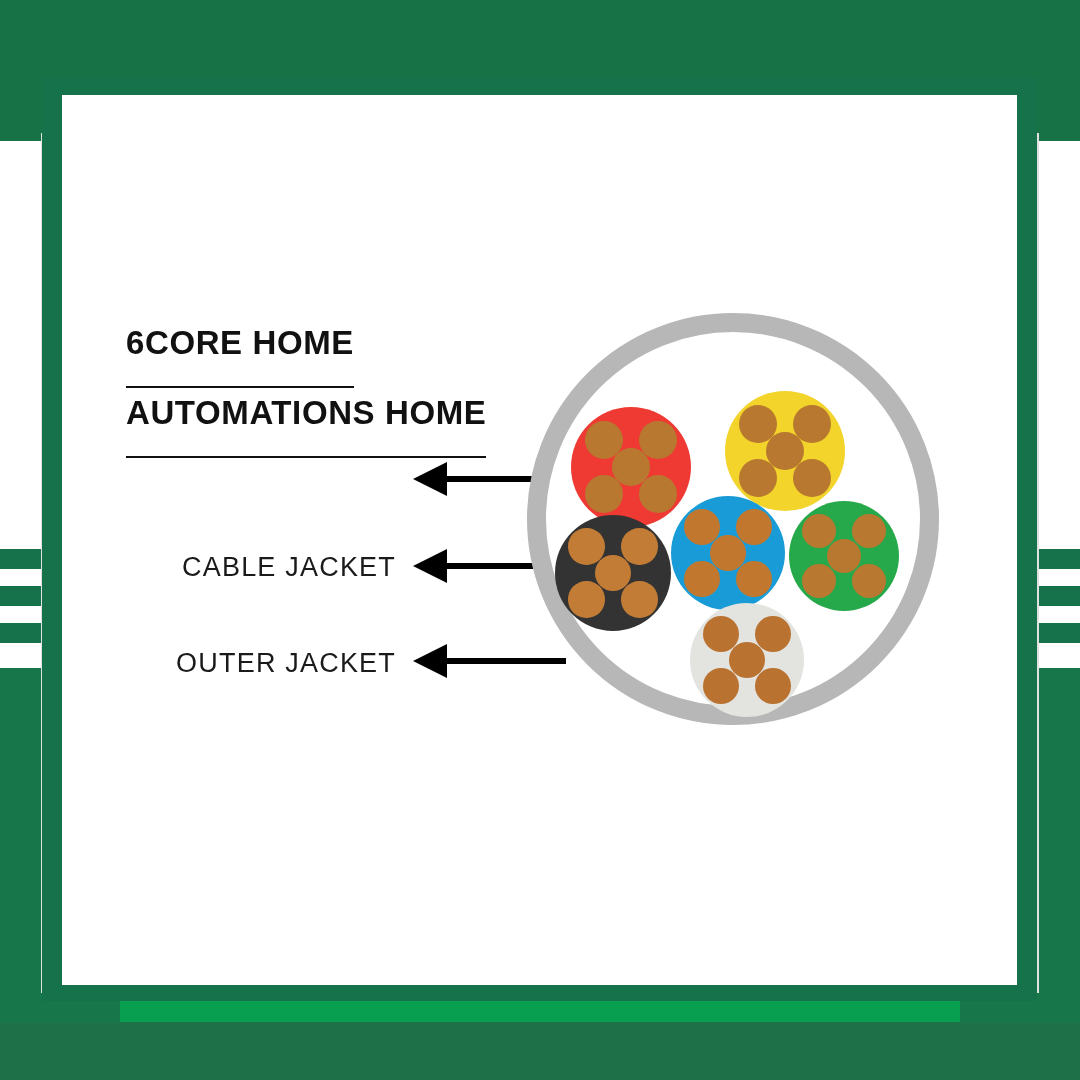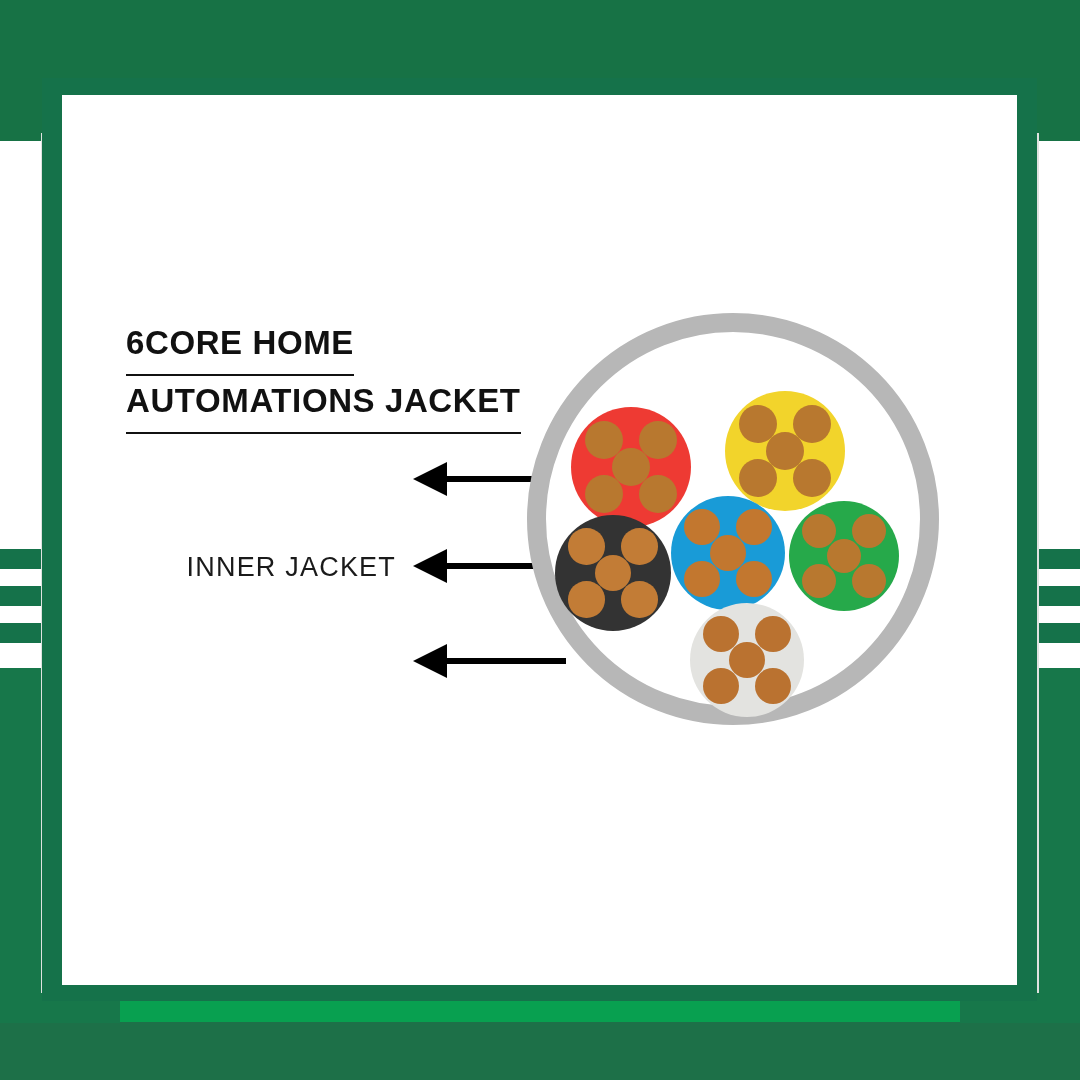--- a/index.html
+++ b/index.html
@@ -97,21 +97,21 @@
     width: 430px;
     color: #111111;
     font-size: 33px;
     font-weight: 700;
     letter-spacing: 0.6px;
     line-height: 1.52;
   }
   .title .tline {
     display: inline-block;
     border-bottom: 2px solid #111111;
-    padding-bottom: 6px;
+    padding-bottom: 18px;
   }
 
   .callout-label {
     position: absolute;
     color: #1a1a1a;
     font-size: 27px;
     font-weight: 400;
     letter-spacing: 1.2px;
     white-space: nowrap;
     text-align: right;
@@ -173,24 +173,25 @@
   <div class="rail left"></div>
   <div class="rail right"></div>
 
   <div class="frame"></div>
   <div class="card"></div>
 
   <div class="content">
 
     <div class="title">
       <span class="tline">6CORE HOME </span><br>
-      <span class="tline">AUTOMATIONS JACKET</span>
+      <span class="tline">AUTOMATIONS HOME</span>
     </div>
 
-    <div class="callout-label lbl-inner-jacket">INNER JACKET</div>
+    <div class="callout-label lbl-inner-jacket">CABLE JACKET</div>
+    <div class="callout-label lbl-outer-jacket">OUTER JACKET</div>
 
     <svg class="arrow-svg" viewBox="0 0 1080 1080">
       <g>
         <line x1="438" y1="479" x2="619" y2="479" stroke="#000000" stroke-width="6"></line>
         <polygon points="413,479 447,462 447,496" fill="#000000"></polygon>
       </g>
       <g>
         <line x1="438" y1="566" x2="622" y2="566" stroke="#000000" stroke-width="6"></line>
         <polygon points="413,566 447,549 447,583" fill="#000000"></polygon>
       </g>

